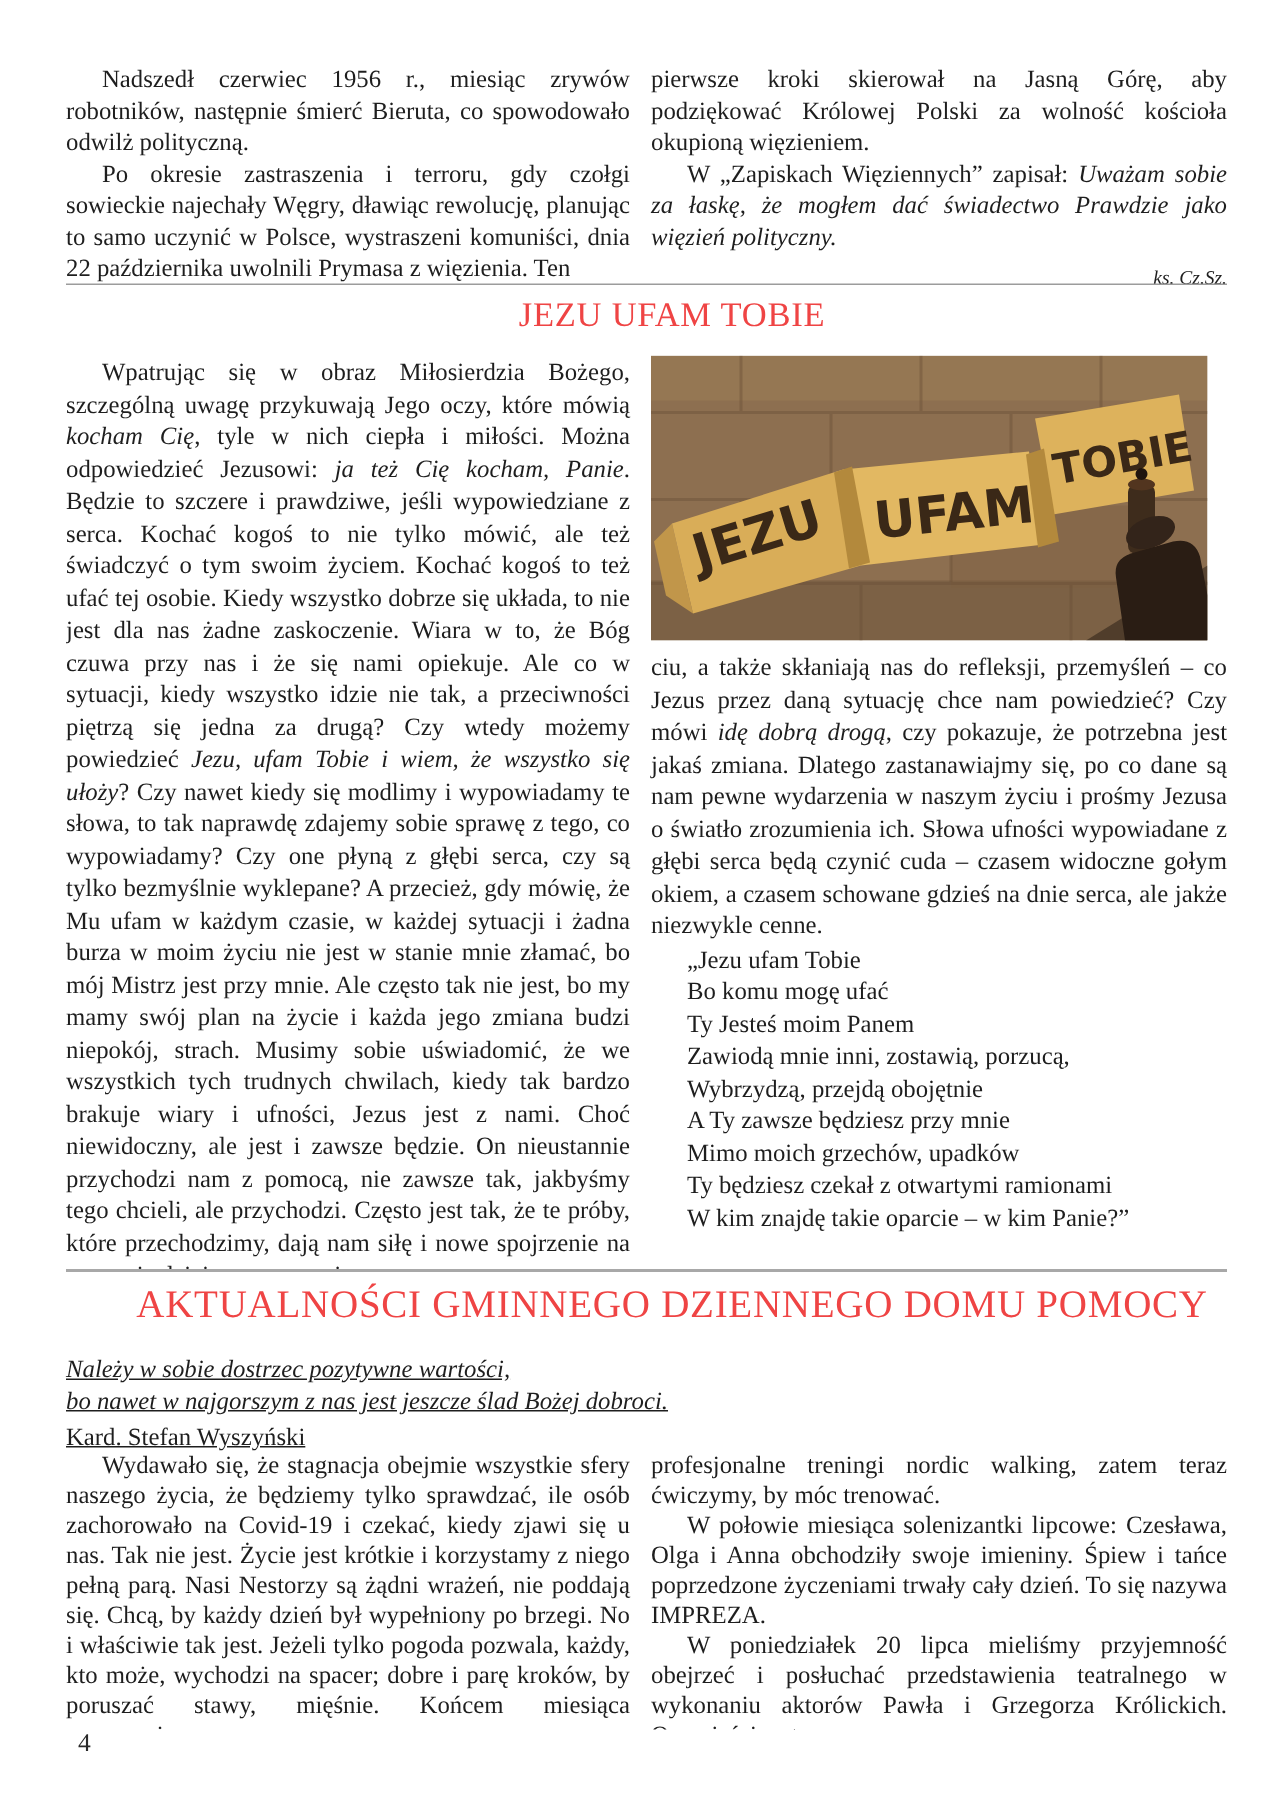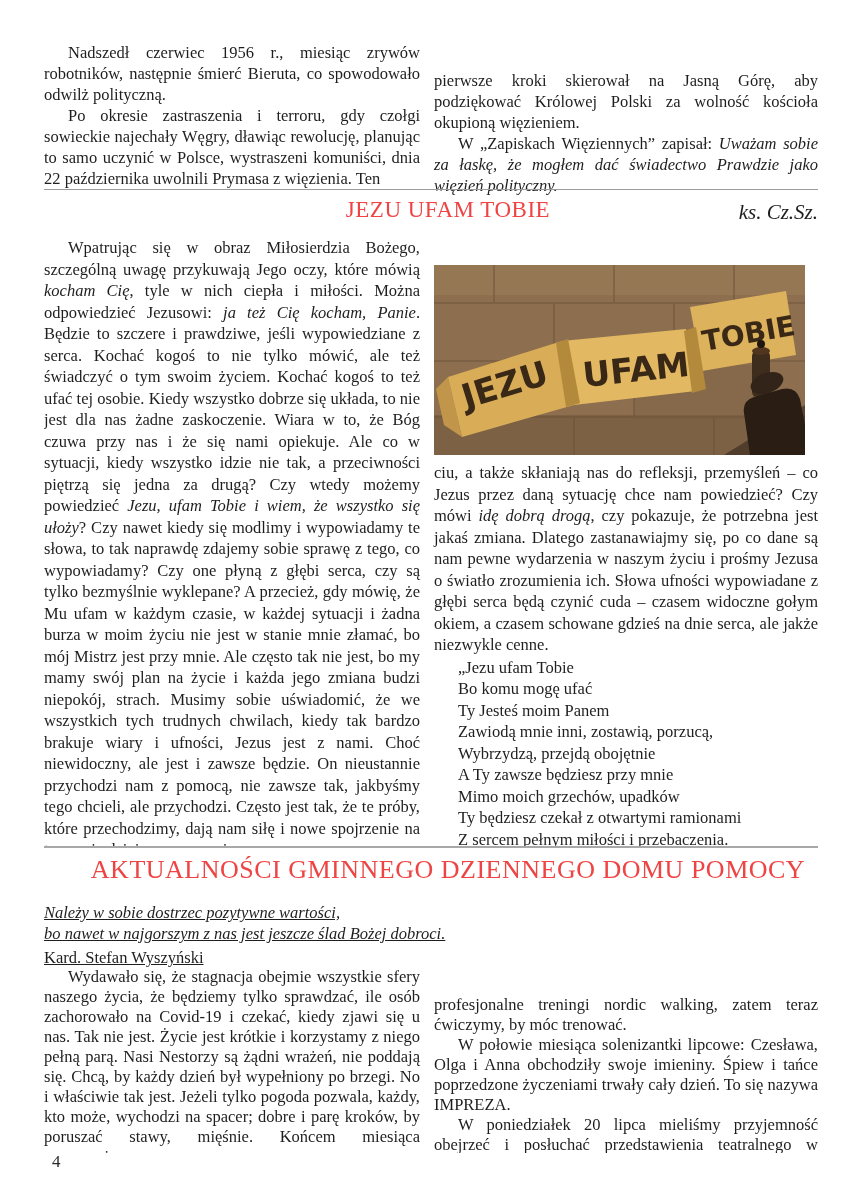--- a/index.html
+++ b/index.html
@@ -4,27 +4,27 @@
 <style>
   html,body{margin:0;padding:0;background:#ffffff;}
   .page{
     position:relative;width:849px;height:1200px;background:#ffffff;
     font-family:"Liberation Serif","DejaVu Serif",serif;color:#1e1e1e;
     overflow:hidden;
     padding-left:47px;
   }
   .col{box-sizing:border-box;}
   .colL{width:376px;}
-  .colR{width:384px;margin-top:28px;}
+  .colR{width:384px;}
   .cols{position:absolute;left:44px;width:774px;display:flex;gap:14px;}
   .para{margin:0;font-size:16.5px;line-height:21px;text-align:justify;text-indent:24px;}
   .para.noindent{text-indent:0;}
   .it{font-style:italic;}
   .top-cols{top:42px;}
-  .signature{margin:6px 0 0 0;font-size:21px;line-height:21px;text-align:right;font-style:italic;}
+  .signature{margin:6px 0 0 0;font-size:13px;line-height:21px;text-align:right;font-style:italic;}
   .rule{position:absolute;left:44px;width:774px;background:#9c9c9c;}
   .rule1{top:189px;height:1px;}
   .rule2{top:846px;height:2px;background:#a8a8a8;}
   .heading{position:absolute;left:0;width:100%;margin:0;text-align:center;
     font-weight:normal;color:#ef4444;letter-spacing:0.5px;}
   .h-jezu{top:197px;font-size:23px;}
   .h-akt{top:855px;font-size:26px;}
   .jezu-cols{top:237px;height:610px;overflow:hidden;}
   .jezu-cols .para{line-height:21.5px;}
   .mural{display:block;margin:0 0 7px 0;}
@@ -96,21 +96,20 @@
       <p class="para noindent"><span>ciu, a także skłaniają nas do refleksji, przemyśleń – co Jezus przez daną sytuację chce nam powiedzieć? Czy mówi </span><span class="it">idę dobrą drogą</span><span>, czy pokazuje, że potrzebna jest jakaś zmiana. Dlatego zastanawiajmy się, po co dane są nam pewne wydarzenia w naszym życiu i prośmy Jezusa o światło zrozumienia ich. Słowa ufności wypowiadane z głębi serca będą czynić cuda – czasem widoczne gołym okiem, a czasem schowane gdzieś na dnie serca, ale jakże niezwykle cenne.</span></p>
       <div class="poem">
         <div class="poem-line">„Jezu ufam Tobie</div>
         <div class="poem-line">Bo komu mogę ufać</div>
         <div class="poem-line">Ty Jesteś moim Panem</div>
         <div class="poem-line">Zawiodą mnie inni, zostawią, porzucą,</div>
         <div class="poem-line">Wybrzydzą, przejdą obojętnie</div>
         <div class="poem-line">A Ty zawsze będziesz przy mnie</div>
         <div class="poem-line">Mimo moich grzechów, upadków</div>
         <div class="poem-line">Ty będziesz czekał z otwartymi ramionami</div>
-        <div class="poem-line">Z sercem pełnym miłości i przebaczenia.</div>
         <div class="poem-line">W kim znajdę takie oparcie – w kim Panie?”</div>
       </div>
     </div>
   </section>
 
   <div class="rule rule2"></div>
 
   <h2 class="heading h-akt">AKTUALNOŚCI GMINNEGO DZIENNEGO DOMU POMOCY</h2>
 
   <div class="quote">

